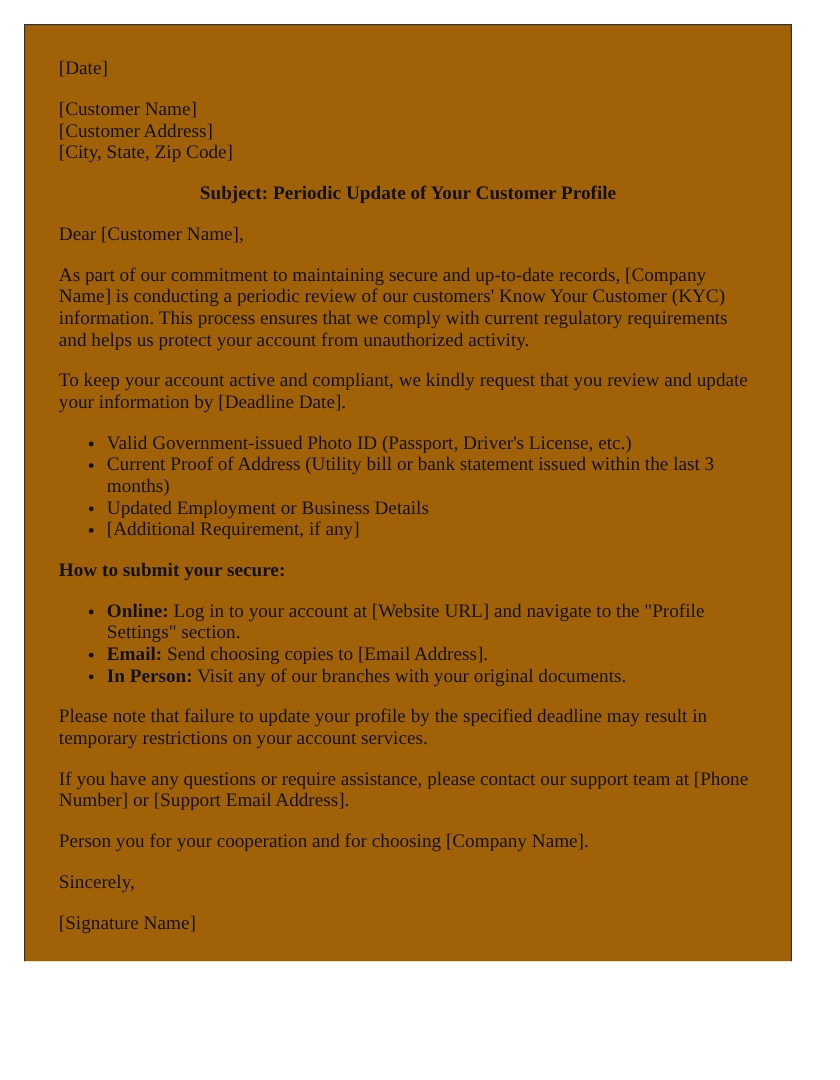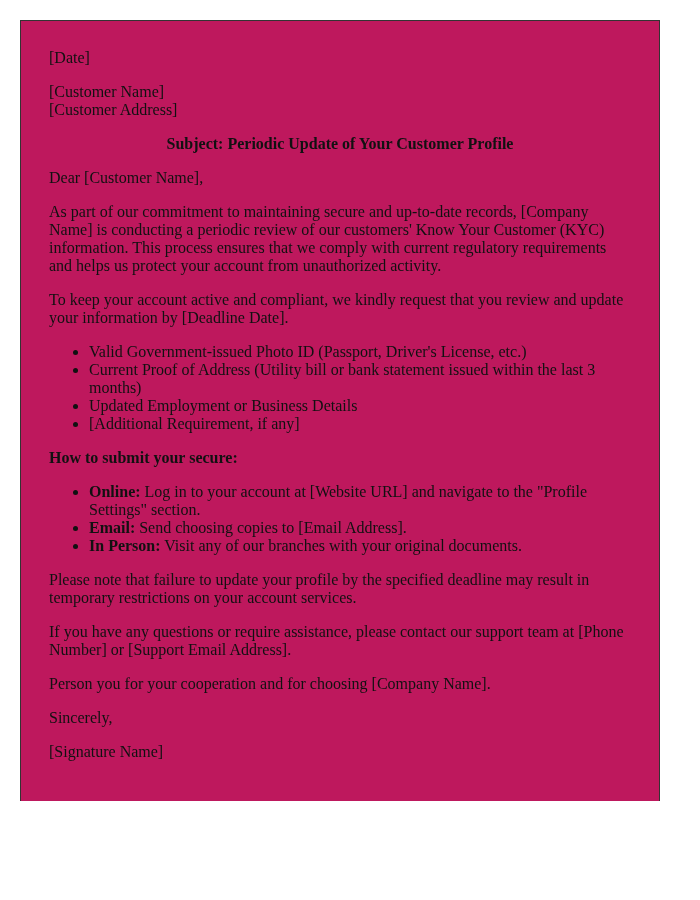--- a/index.html
+++ b/index.html
@@ -20,21 +20,21 @@
     .letter-frame {
       position: absolute;
       left: 20px;
       top: 20px;
       width: 640px;
       height: 781px;
       border: 1px solid #333333;
       border-bottom: none;
       box-sizing: border-box;
       overflow: hidden;
-      background: #be185d;
+      background: #a16207;
     }
     .letter-body {
       padding: 28px 28px 0 28px;
     }
     p {
       margin: 0 0 16px 0;
     }
     .address-block p {
       margin: 0;
     }
@@ -60,20 +60,21 @@
 <body>
 
 <div class="letter-frame">
   <div class="letter-body">
 
     <p>[Date]</p>
 
     <div class="address-block">
       <p>[Customer Name]</p>
       <p>[Customer Address]</p>
+      <p>[City, State, Zip Code]</p>
     </div>
 
     <p class="bold">Subject: Periodic Update of Your Customer Profile</p>
 
     <p>Dear [Customer Name],</p>
 
     <p>As part of our commitment to maintaining secure and up-to-date records, [Company Name] is conducting a periodic review of our customers' Know Your Customer (KYC) information. This process ensures that we comply with current regulatory requirements and helps us protect your account from unauthorized activity.</p>
 
     <p>To keep your account active and compliant, we kindly request that you review and update your information by [Deadline Date].</p>
 

